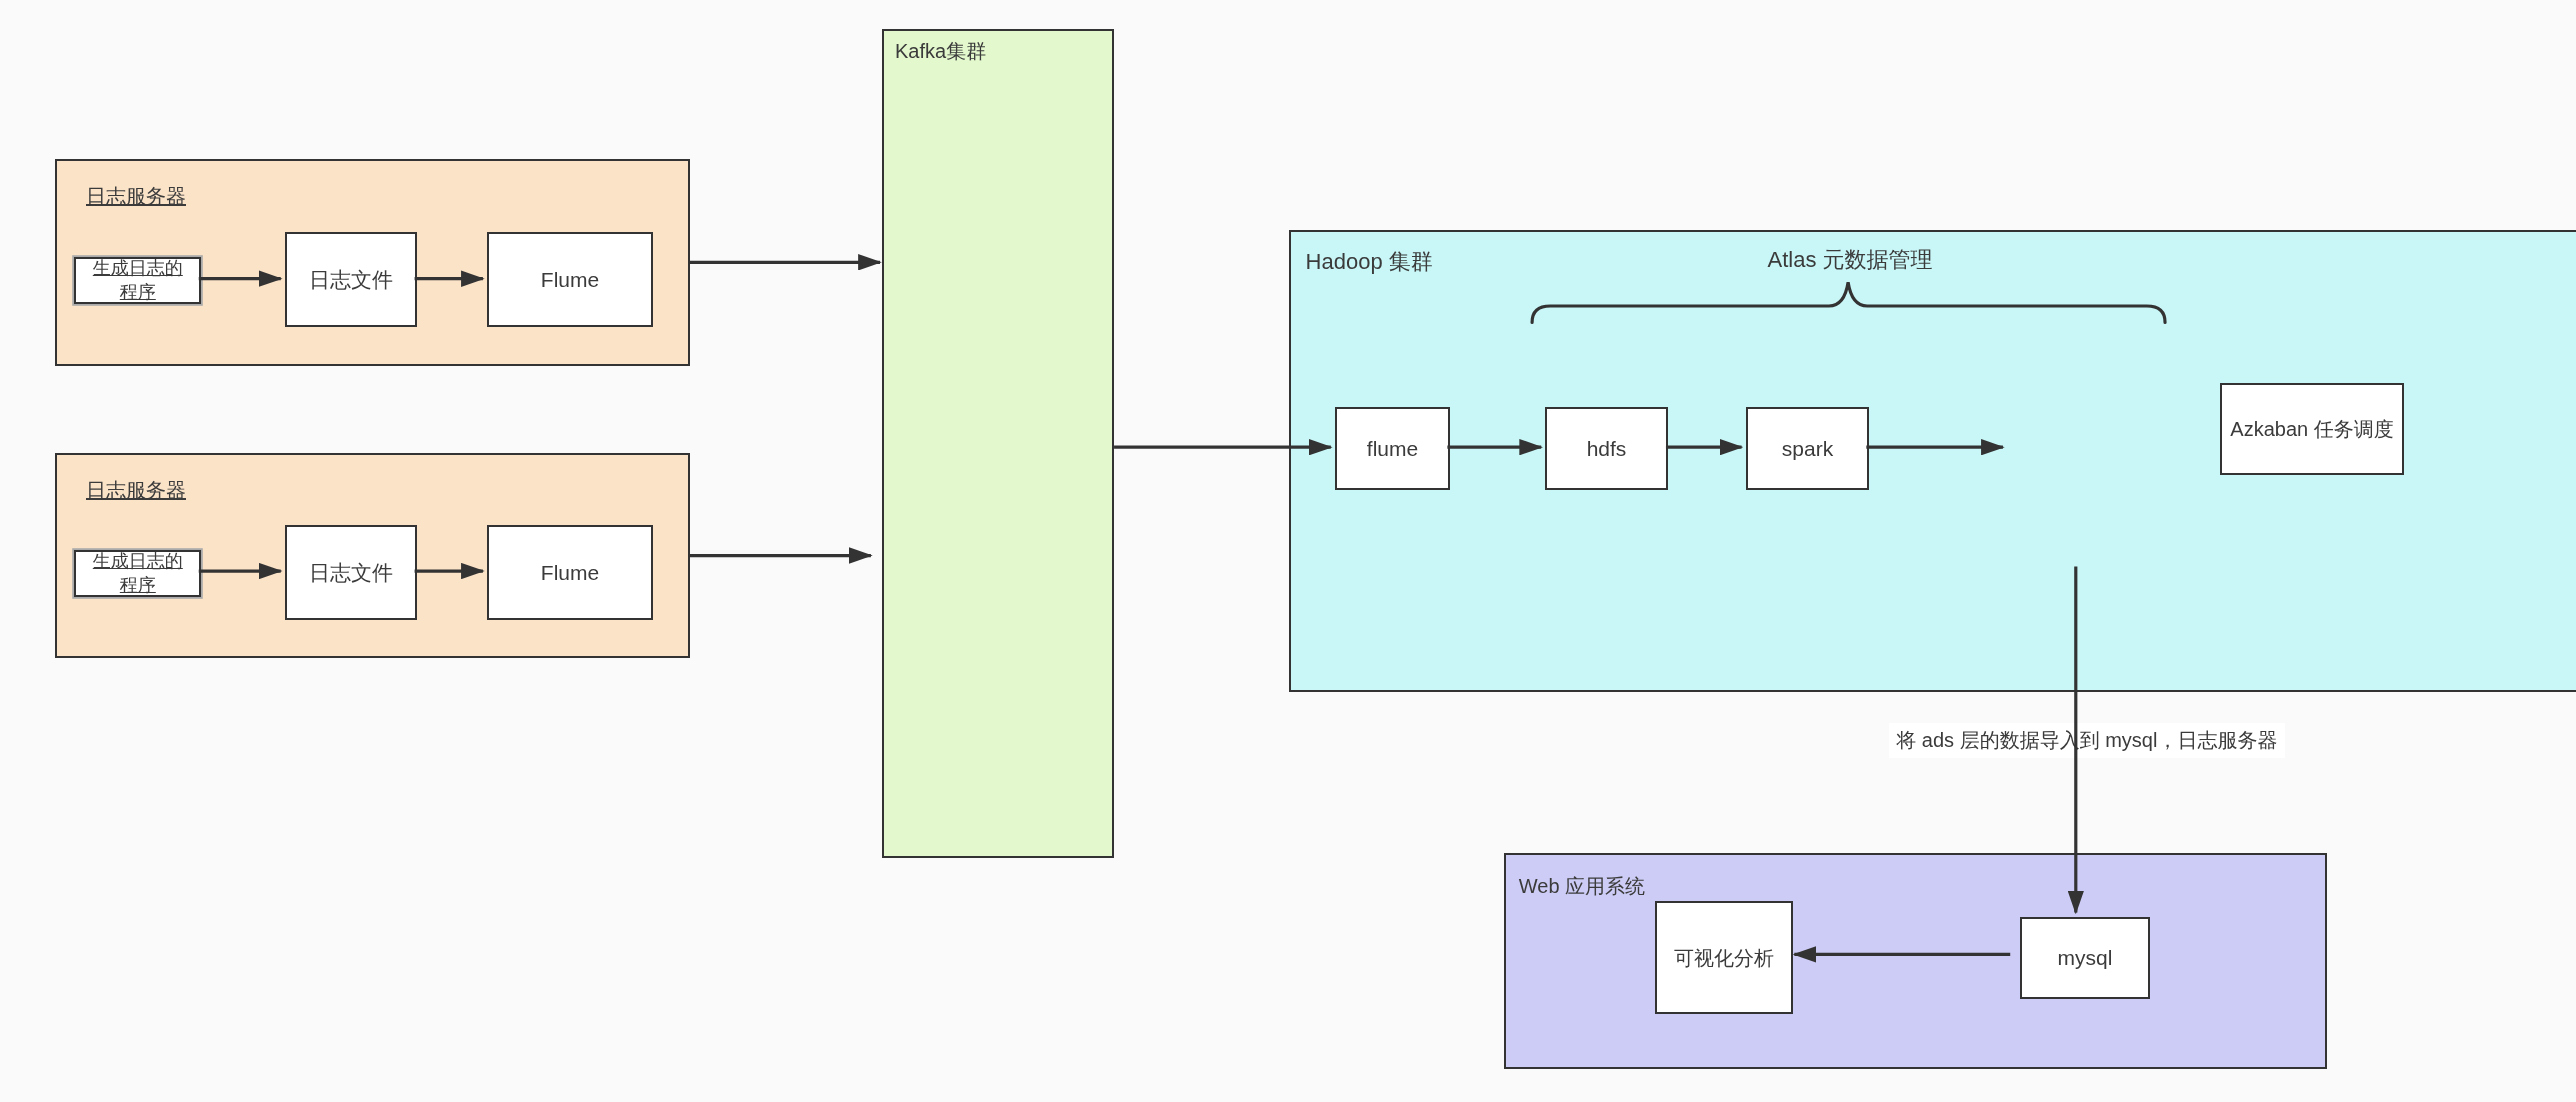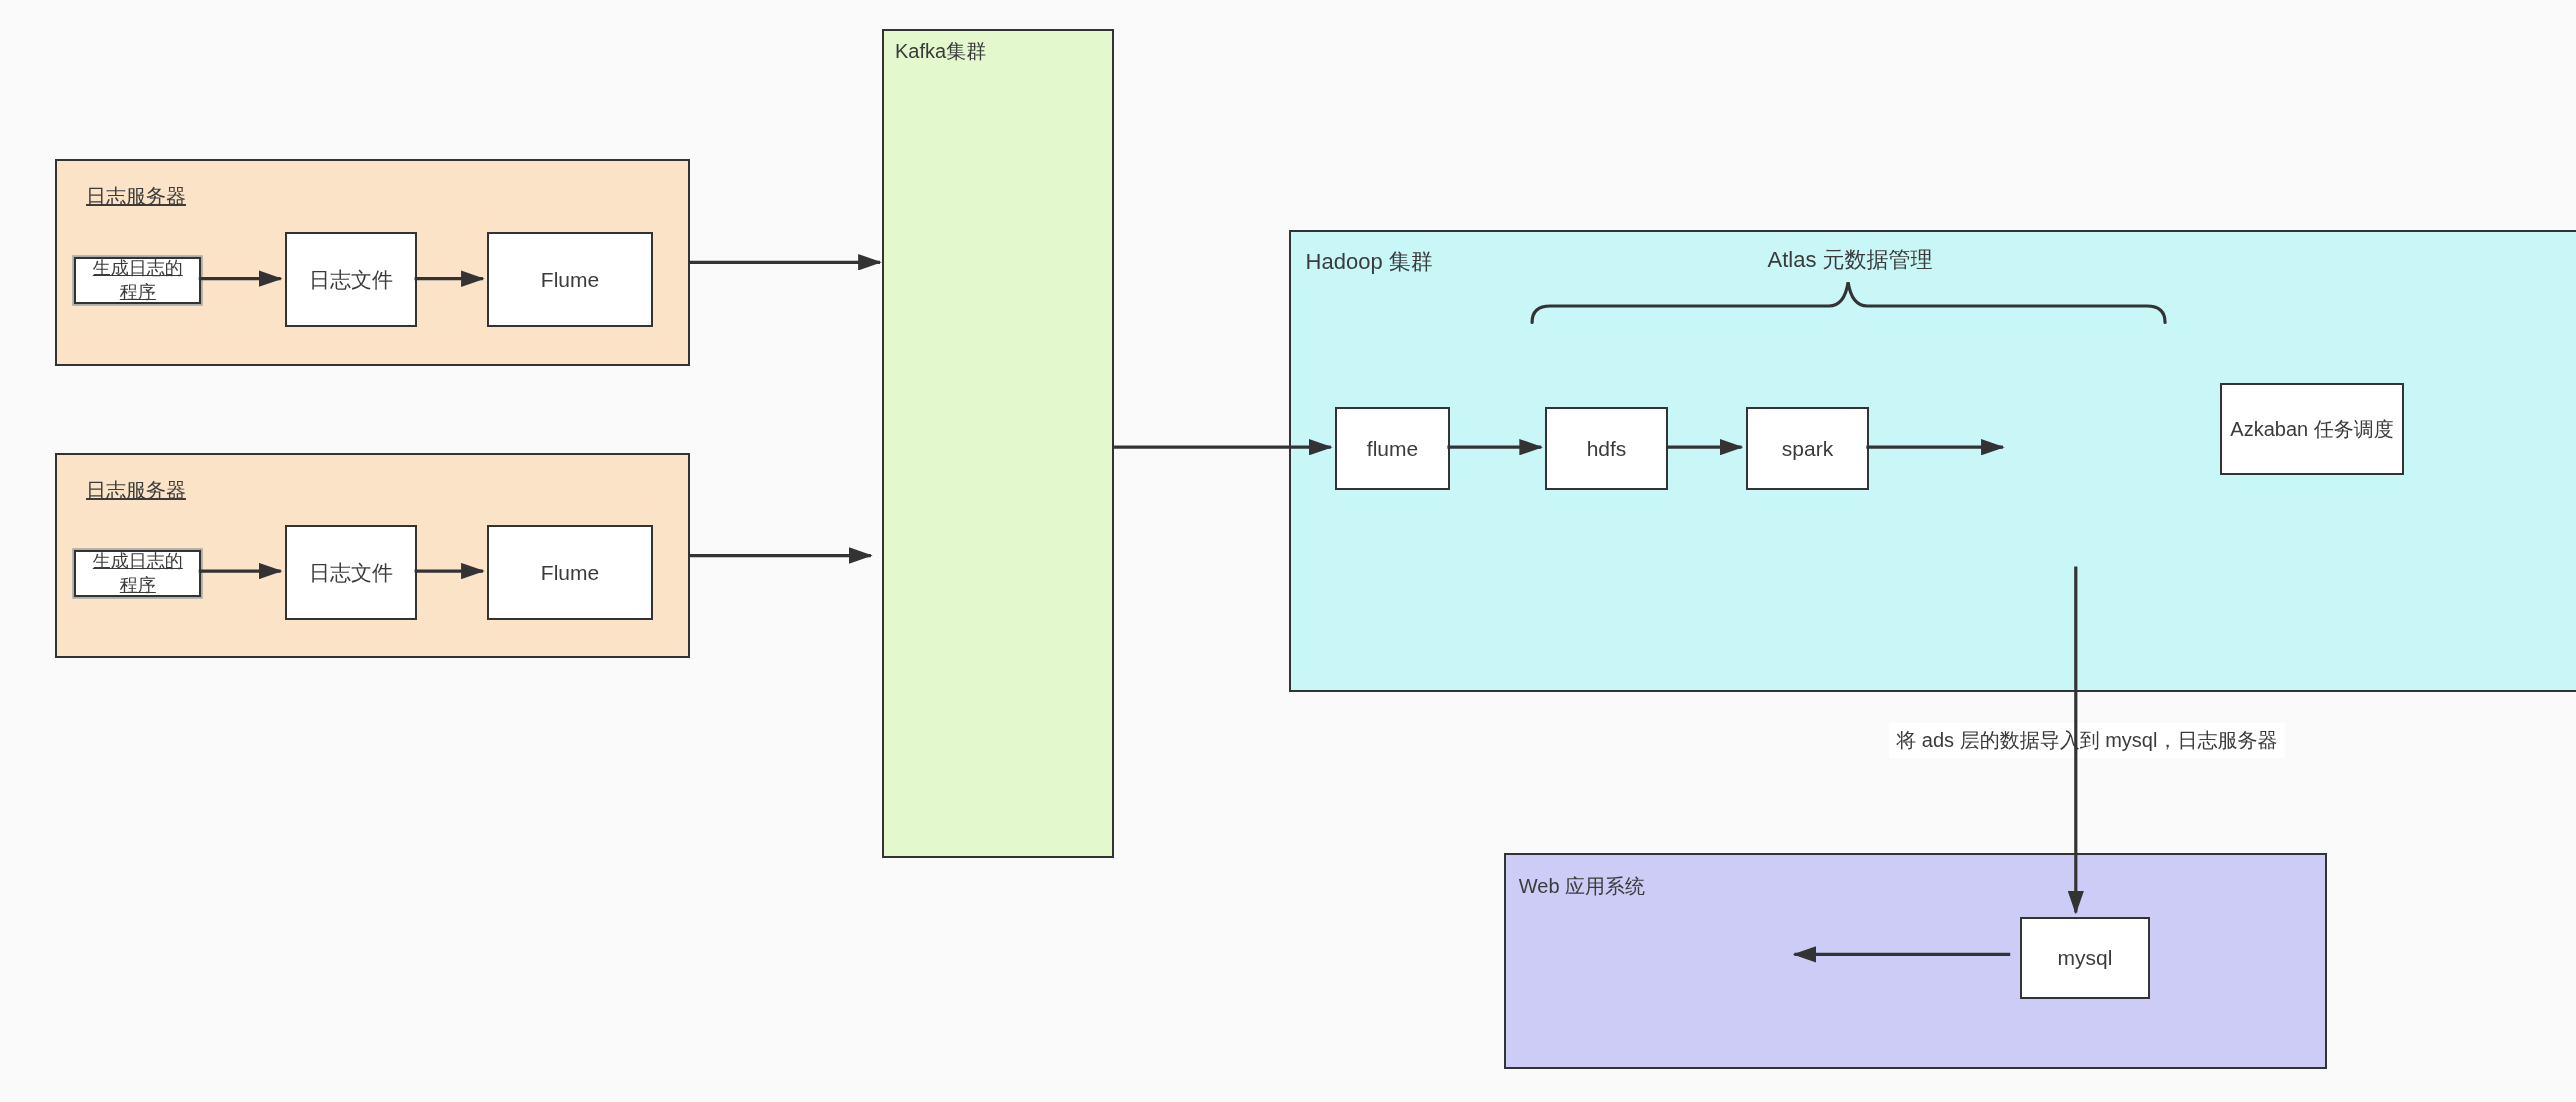--- a/index.html
+++ b/index.html
@@ -95,20 +95,23 @@
     </div>
     <div class="node azkaban">
       <span>Azkaban 任务调度</span>
     </div>
   </div>
 
   <div class="edge-note">将 ads 层的数据导入到 mysql，日志服务器</div>
 
   <div class="group web">
     <div class="group-title">Web 应用系统</div>
+    <div class="node viz-node">
+      <span>可视化分析</span>
+    </div>
     <div class="node mysql-node">
       <span>mysql</span>
     </div>
   </div>
 
   <svg class="overlay" width="2576" height="1102" viewBox="0 0 2828 1210" xmlns="http://www.w3.org/2000/svg">
     <defs>
       <marker id="arr" markerUnits="userSpaceOnUse" markerWidth="26" markerHeight="18" refX="24" refY="9" orient="auto">
         <path d="M0,0 L26,9 L0,18 Z" fill="#333333"></path>
       </marker>

